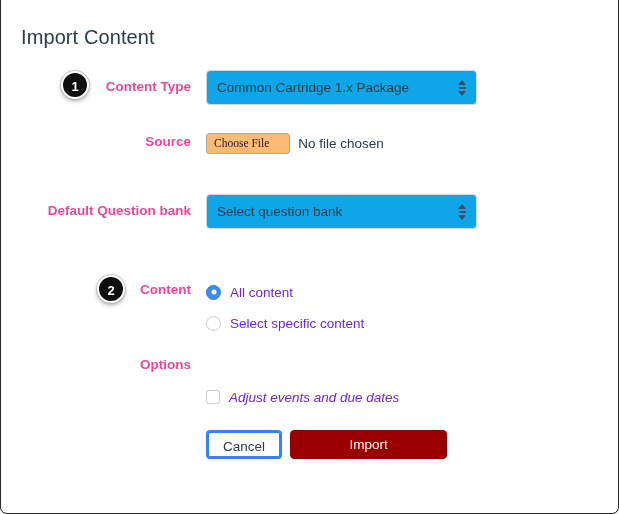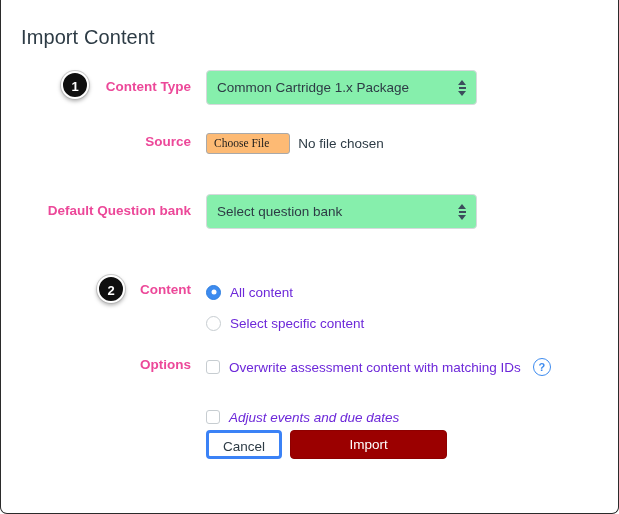--- a/index.html
+++ b/index.html
@@ -84,21 +84,21 @@
   }
 
   
   .select-box {
     position: relative;
     box-sizing: border-box;
     width: 271px;
     height: 35px;
     border: 1px solid #d6d9dc;
     border-radius: 4px;
-    background: #86efac;
+    background: #0ea5e9;
     font-size: 13.5px;
     color: #2D3B45;
     line-height: 33px;
     padding: 0 30px 0 10px;
     white-space: nowrap;
     overflow: hidden;
   }
   .select-arrows {
     position: absolute;
     right: 9px;
@@ -317,25 +317,20 @@
       <div class="opt-line" style="margin-top:11px;">
         <span class="radio"></span>
         <span class="opt-label">Select specific content</span>
       </div>
     </div>
   </div>
 
   <div class="row" style="top:357px;">
     <div class="row-label">Options</div>
     <div class="row-field" style="top:0px;">
-      <div class="opt-line">
-        <span class="checkbox"></span>
-        <span class="opt-label">Overwrite assessment content with matching IDs</span>
-        <span class="help-icon">?</span>
-      </div>
       <div class="opt-line" style="margin-top:30px;font-style:italic;">
         <span class="checkbox"></span>
         <span class="opt-label">Adjust events and due dates</span>
       </div>
     </div>
   </div>
 
   <div class="btn-row">
     <div class="btn-cancel">Cancel</div>
     <div class="btn-import">Import</div>

